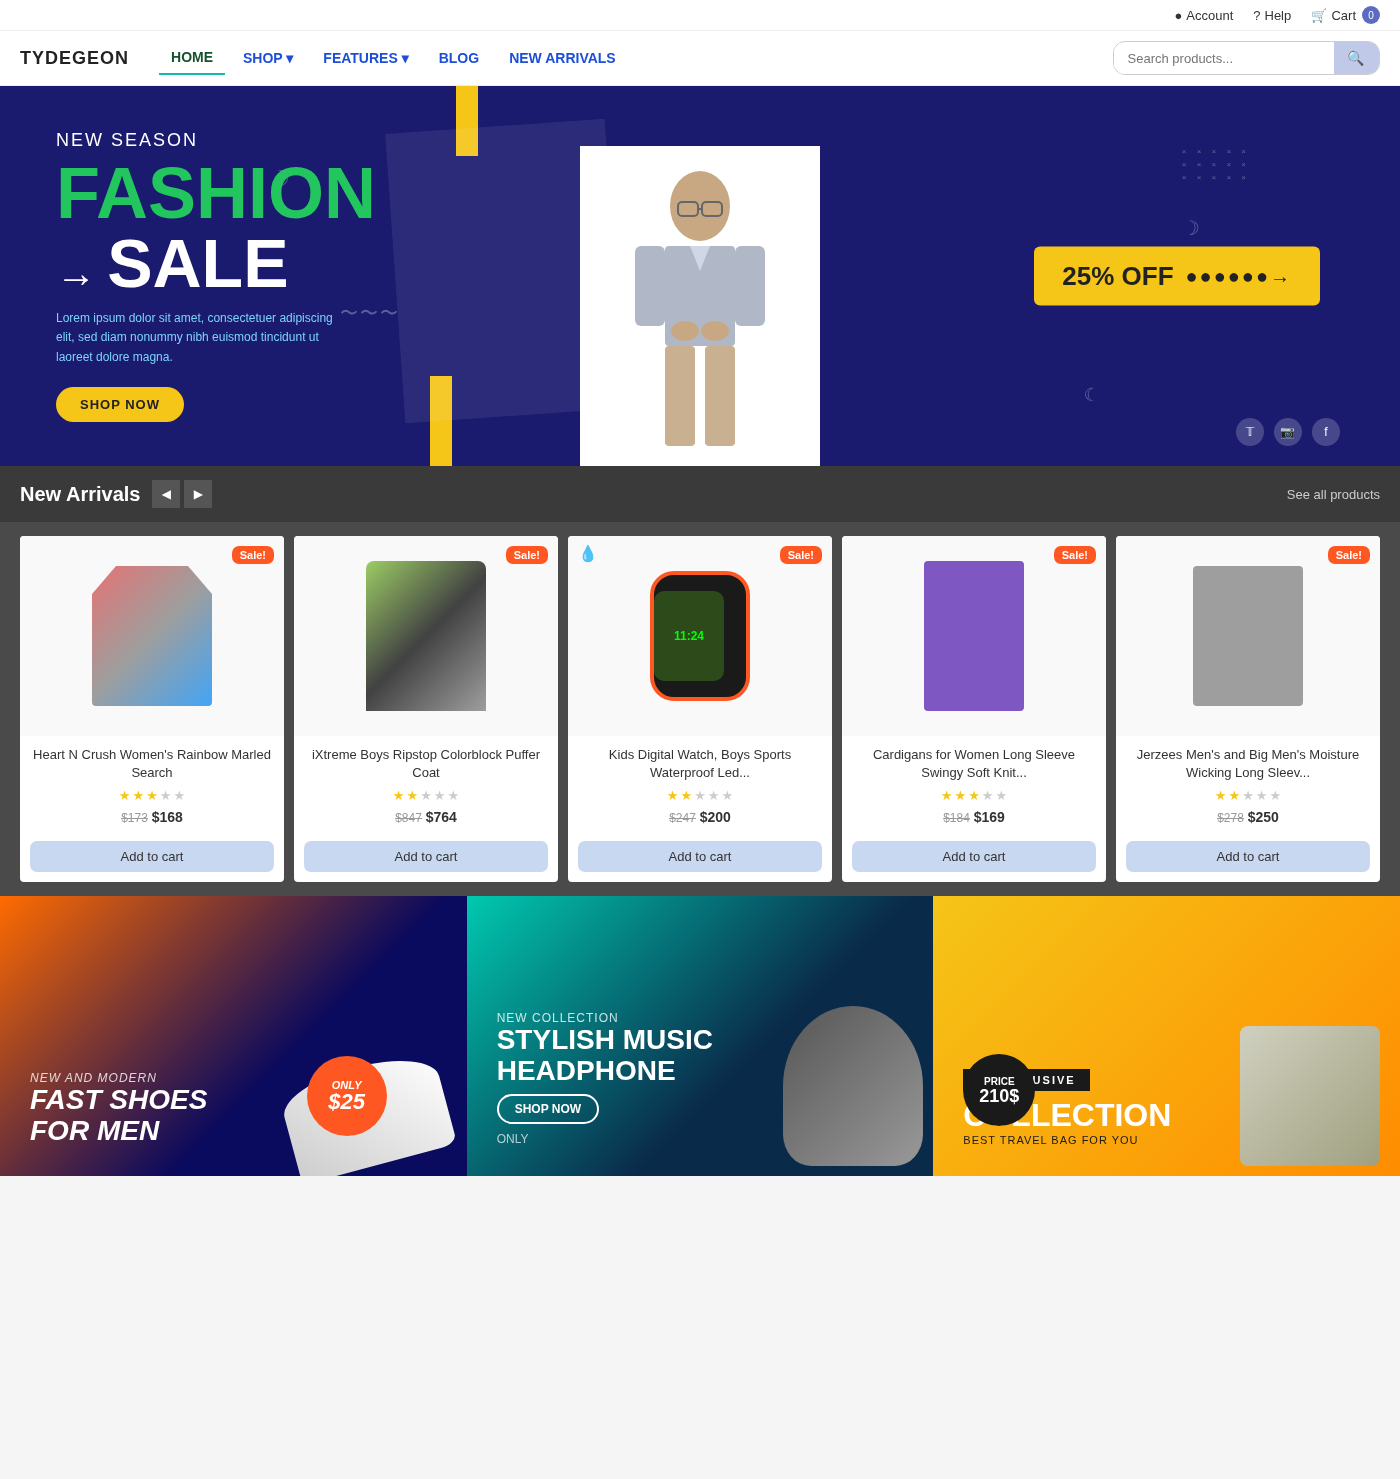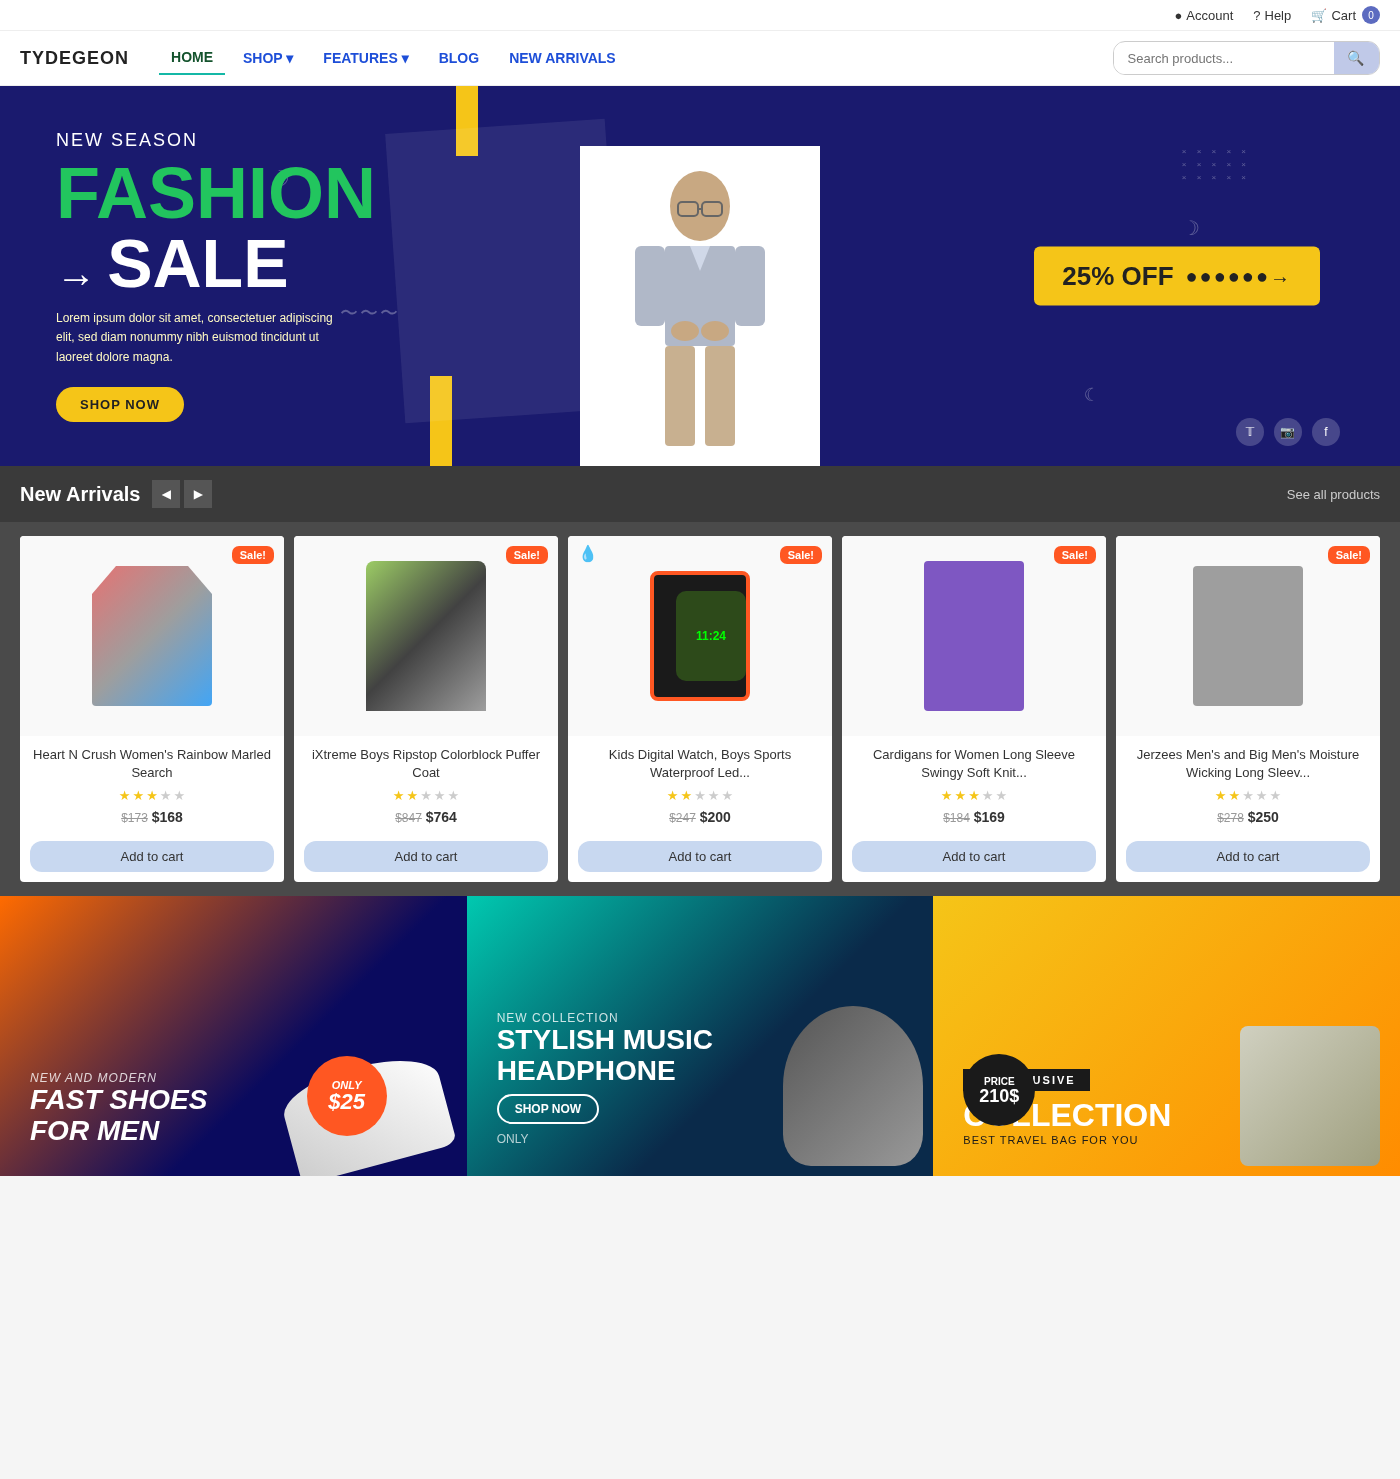--- a/index.html
+++ b/index.html
@@ -126,21 +126,21 @@
       color: #fff;
       font-size: 68px;
       font-weight: 900;
       line-height: 1;
     }
     .hero-title-sale::before {
       content: '→ ';
       font-size: 40px;
     }
     .hero-desc {
-      color: #fef9c3;
+      color: #7dd3fc;
       font-size: 12px;
       max-width: 280px;
       margin: 12px 0 20px;
       line-height: 1.6;
     }
     .hero-btn {
       background: #f5c518;
       color: #222;
       border: none;
       padding: 10px 24px;
@@ -317,23 +317,23 @@
       border-radius: 4px;
     }
     .jacket-img {
       background: linear-gradient(135deg, #9ccc65 0%, #424242 50%, #9e9e9e 100%);
       width: 120px; height: 150px;
       border-radius: 8px 8px 0 0;
     }
     .watch-img {
       background: #1a1a1a;
       width: 100px; height: 130px;
-      border-radius: 8px;
+      border-radius: 24px;
       border: 4px solid #ff5722;
-      display: flex; align-items: center; justify-content: flex-end;
+      display: flex; align-items: center; justify-content: flex-start;
     }
     .watch-inner {
       background: #2d4a1a;
       width: 70px; height: 90px;
       border-radius: 10px;
       display: flex; align-items: center; justify-content: center;
       color: #00ff00; font-size: 12px; font-weight: bold;
     }
     .cardigan-img {
       background: #7e57c2;
@@ -377,21 +377,21 @@
     .price-new {
       color: #333;
       font-weight: 700;
     }
     .add-to-cart-btn {
       background: #c8d8f0;
       border: none;
       padding: 8px 10px;
       font-size: 13px;
       cursor: pointer;
-      border-radius: 12px;
+      border-radius: 7px;
       color: #333;
       margin: 6px 10px 10px;
       font-weight: 500;
     }
 
     
     .promo-section {
       display: flex;
       gap: 0;
       height: 280px;

